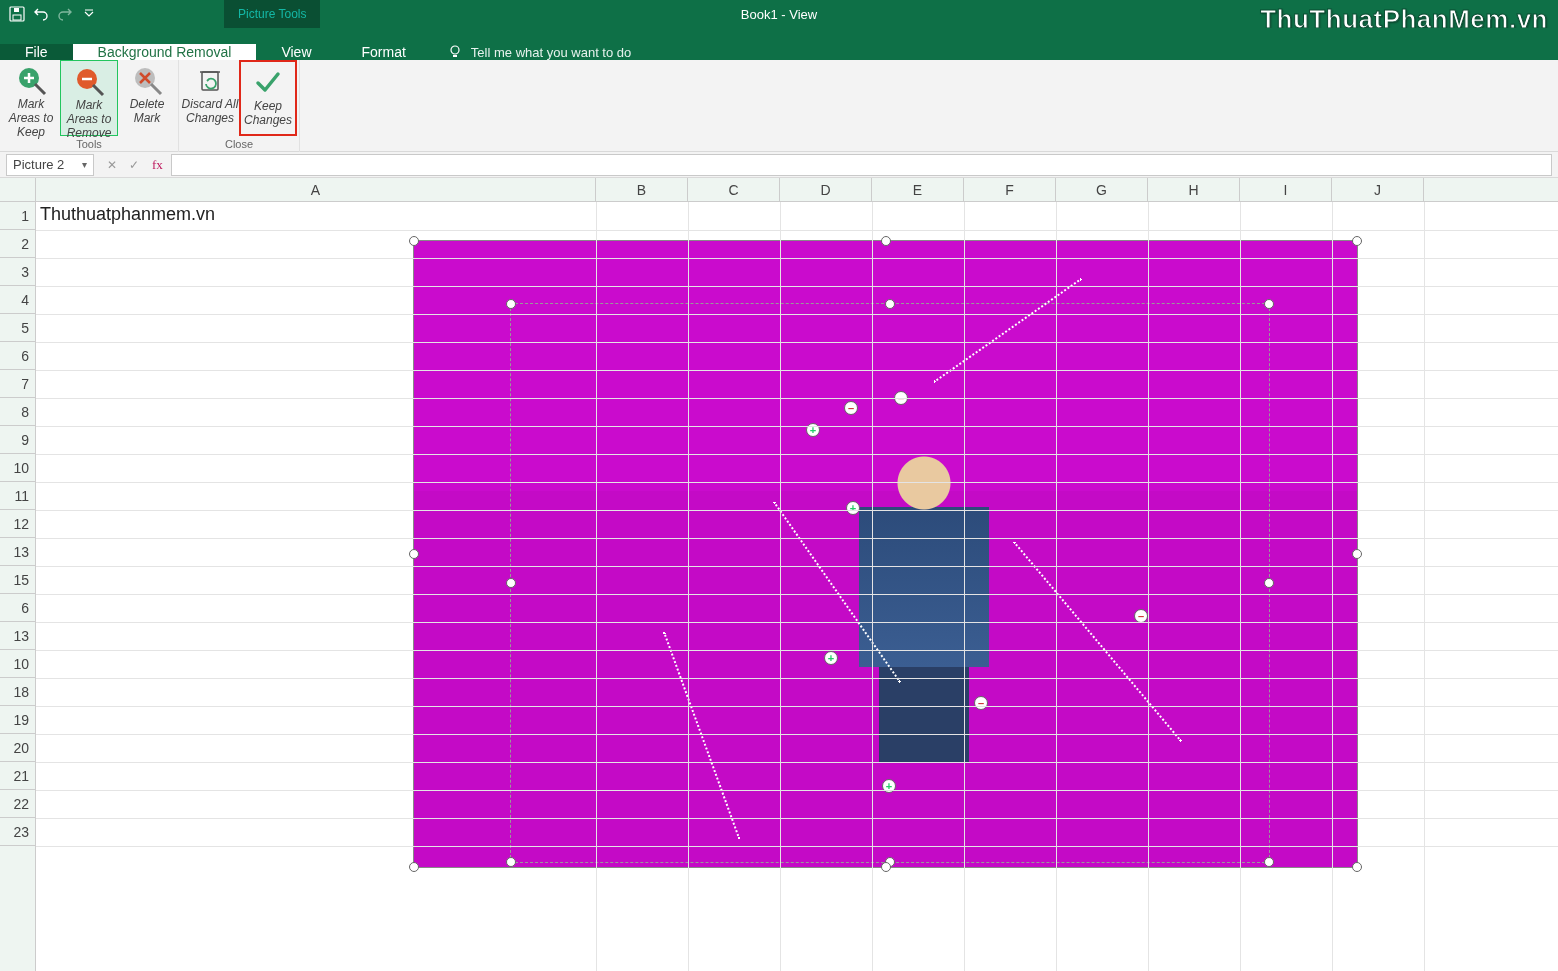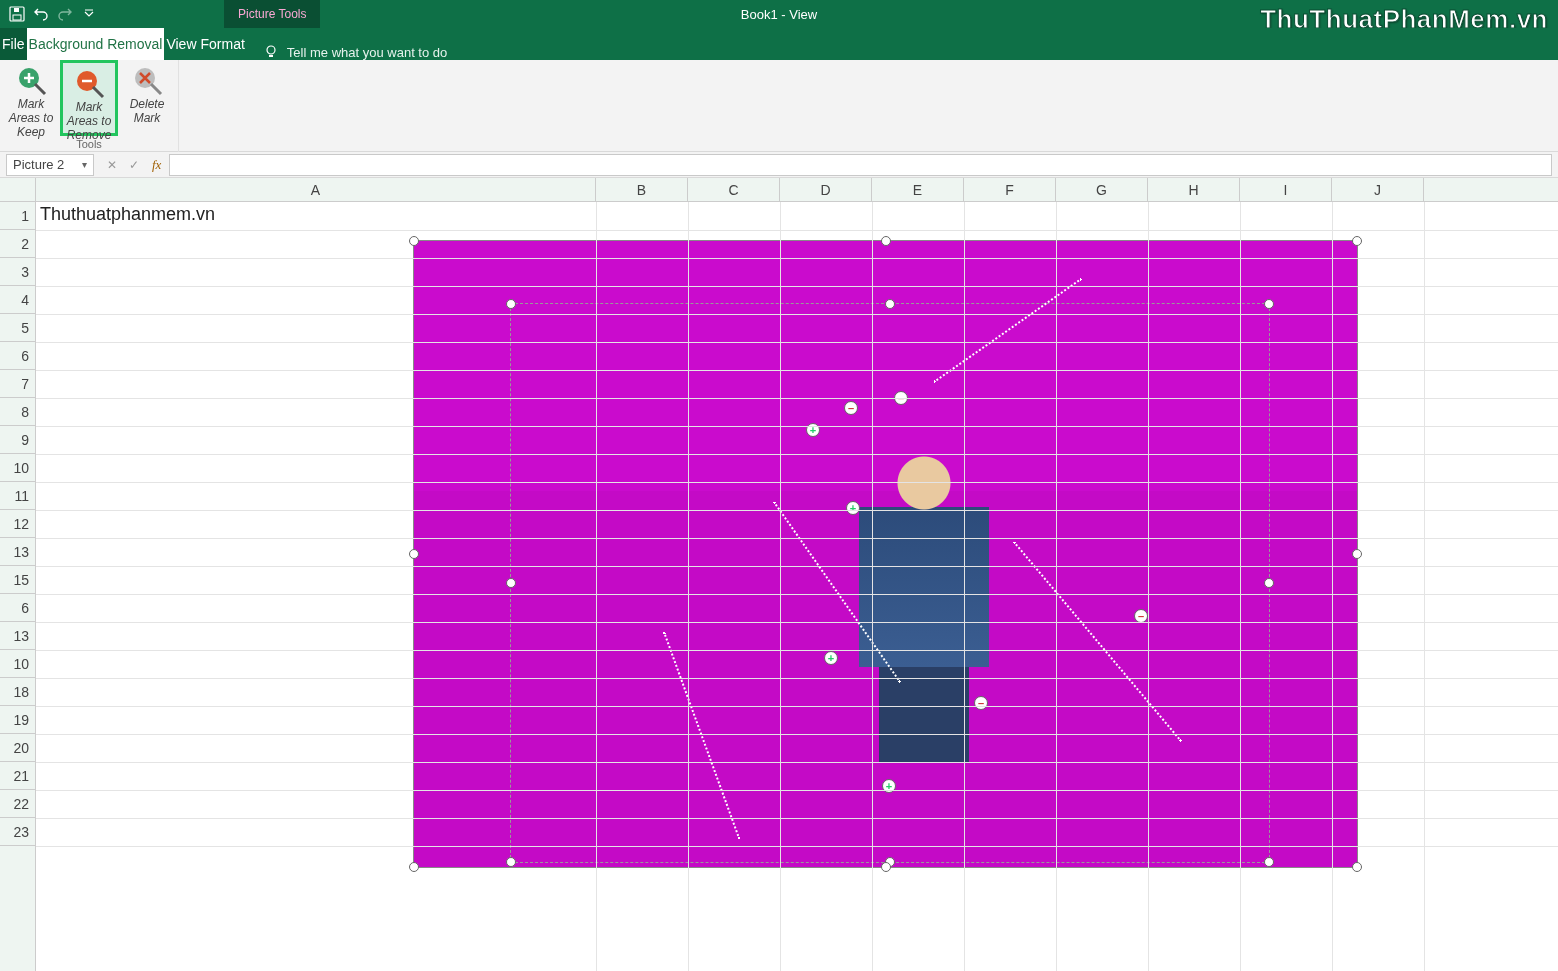--- a/index.html
+++ b/index.html
@@ -2,50 +2,50 @@
 <html><head>
 <meta charset="utf-8">
 <style>
 * { margin:0; padding:0; box-sizing:border-box; font-family:"Segoe UI",Arial,sans-serif; }
 body { width:1558px; height:971px; background:#fff; overflow:hidden; position:relative; }
 
 
 .titlebar { height:28px; background:#0e7047; display:flex; align-items:center; color:#fff; position:relative; }
 .qat { display:flex; align-items:center; gap:6px; padding-left:8px; }
 .qat-icon { width:18px; height:18px; display:flex; align-items:center; justify-content:center; }
-.picture-tools { position:absolute; left:224px; top:0; height:28px; background:#0a4f33; display:flex; align-items:center; padding:0 14px; font-size:12px; color:#f9a8d4; }
+.picture-tools { position:absolute; left:224px; top:0; height:28px; background:#0a4f33; display:flex; align-items:center; padding:0 14px; font-size:12px; color:#14b8a6; }
 .doc-title { position:absolute; left:50%; transform:translateX(-50%); font-size:13px; color:#fff; }
 .watermark { position:absolute; right:10px; top:4px; font-family:Impact,"Arial Black",sans-serif; font-size:26px; font-weight:900; color:#fff; -webkit-text-stroke:1px #0b4d33; text-shadow:1px 1px 2px rgba(0,0,0,.4); letter-spacing:.5px; }
 
 
 .tabrow { height:32px; background:#0e7047; display:flex; align-items:flex-end; color:#fff; font-size:14px; position:relative; }
-.tab { height:32px; display:flex; align-items:center; padding:0 2px; cursor:pointer; }
+.tab { height:16px; display:flex; align-items:center; padding:0 25px; cursor:pointer; }
 .tab.file { background:#0a5a38; }
 .tab.active { background:#fff; color:#217346; }
 .tab.format { margin-left:0; }
 .tellme { display:flex; align-items:center; gap:8px; margin-left:16px; font-size:13px; color:#e6f2ed; }
 .bulb { width:16px; height:16px; }
 
 
 .ribbon { height:92px; background:#f3f3f3; border-bottom:1px solid #d9d9d9; display:flex; position:relative; }
 .rgroup { display:flex; flex-direction:column; align-items:center; height:92px; border-right:1px solid #e1e1e1; padding:0 2px; }
 .rgroup-body { display:flex; flex:1; align-items:flex-start;font-style:italic; }
 .rgroup-label { font-size:11px; color:#666; padding-bottom:2px; text-align:center; }
 .rbtn { width:58px; height:76px; display:flex; flex-direction:column; align-items:center; justify-content:flex-start; padding-top:4px; font-size:12px; color:#444; text-align:center; cursor:pointer; line-height:1.15; }
 .rbtn .ico { width:36px; height:32px; display:flex; align-items:center; justify-content:center; margin-bottom:2px; }
-.rbtn.sel { background:#d9eee4; border:3px solid #22c55e; }
+.rbtn.sel { background:#d9eee4; border:1px solid #22c55e; }
 .keep-highlight { border:2px solid #e02819; }
 
 
 .fbar-row { height:26px; background:#f3f3f3; border-bottom:1px solid #d9d9d9; display:flex; align-items:center; padding:2px 6px; gap:8px; }
 .namebox { width:88px; height:22px; background:#fff; border:1px solid #c9c9c9; display:flex; align-items:center; padding:0 6px; font-size:13px; color:#444; position:relative; }
 .namebox-arrow { margin-left:auto; color:#666; font-size:10px; }
 .fxarea { flex:1; height:22px; background:#fff; border:1px solid #c9c9c9; display:flex; align-items:center; padding:0 6px; }
 .fxbtn { width:20px; height:20px; display:flex; align-items:center; justify-content:center; color:#999; font-size:12px; }
-.fx-sym { font-style:italic; font-family:"Cambria Math",serif; color:#a16207; font-size:13px; margin-left:6px; }
+.fx-sym { font-family:"Cambria Math",serif; color:#be185d; font-size:13px; margin-left:6px; }
 
 
 .gridwrap { position:relative; height:calc(971px - 28px - 32px - 92px - 26px); overflow:hidden; background:#fff; }
 .selectall { position:absolute; left:0; top:0; width:36px; height:24px; background:#eef5f1; border-right:1px solid #ccc; border-bottom:1px solid #ccc; }
 .colhdrs { position:absolute; left:36px; top:0; right:0; height:24px; display:flex; background:#eef5f1; border-bottom:1px solid #ccc; }
 .colhdr { border-right:1px solid #ccc; display:flex; align-items:center; justify-content:center; font-size:14px; color:#444; }
 .rowhdrs { position:absolute; left:0; top:24px; width:36px; bottom:0; background:#eef5f1; border-right:1px solid #ccc; }
 .rowhdr { height:28px; border-bottom:1px solid #ccc; display:flex; align-items:center; justify-content:flex-end; padding-right:6px; font-size:14px; color:#444; }
 .cells { position:absolute; left:36px; top:24px; right:0; bottom:0; }
 .gridlines-h { position:absolute; left:0; right:0; border-bottom:1px solid #e4e4e4; }
@@ -147,20 +147,43 @@
               <path d="M9 9 L19 19 M19 9 L9 19" stroke="#d04a2a" stroke-width="2.5"></path>
               <path d="M20 20 L30 30" stroke="#888" stroke-width="3"></path>
             </svg>
         </span>
         <span>Delete Mark</span>
       </div>
     </div>
     <div class="rgroup-label">Tools</div>
   </div>
 
+  <div class="rgroup">
+    <div class="rgroup-body">
+      <div class="rbtn">
+        <span class="ico">
+          <svg width="32" height="32" viewBox="0 0 32 32">
+              <rect x="8" y="8" width="16" height="18" rx="1" fill="none" stroke="#555" stroke-width="1.5"></rect>
+              <path d="M6 8h20" stroke="#555" stroke-width="1.5"></path>
+              <path d="M12 20 a5 5 0 1 0 3 -5 l-2 2" fill="none" stroke="#39a26b" stroke-width="1.8"></path>
+            </svg>
+        </span>
+        <span>Discard All Changes</span>
+      </div>
+      <div class="rbtn keep-highlight">
+        <span class="ico">
+          <svg width="32" height="32" viewBox="0 0 32 32">
+              <path d="M6 17 L13 24 L26 8" fill="none" stroke="#39a26b" stroke-width="3.5" stroke-linecap="round" stroke-linejoin="round"></path>
+            </svg>
+        </span>
+        <span>Keep Changes</span>
+      </div>
+    </div>
+    <div class="rgroup-label">Close</div>
+  </div>
 </div>
 
 <div class="fbar-row">
   <div class="namebox">
     <span>Picture 2</span>
     <span class="namebox-arrow">▾</span>
   </div>
   <div style="display:flex;align-items:center;gap:2px">
     <span class="fxbtn">✕</span>
     <span class="fxbtn">✓</span>

